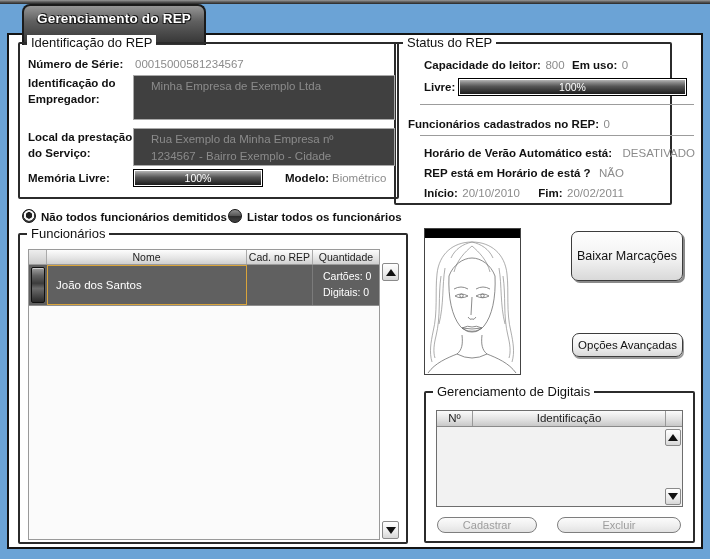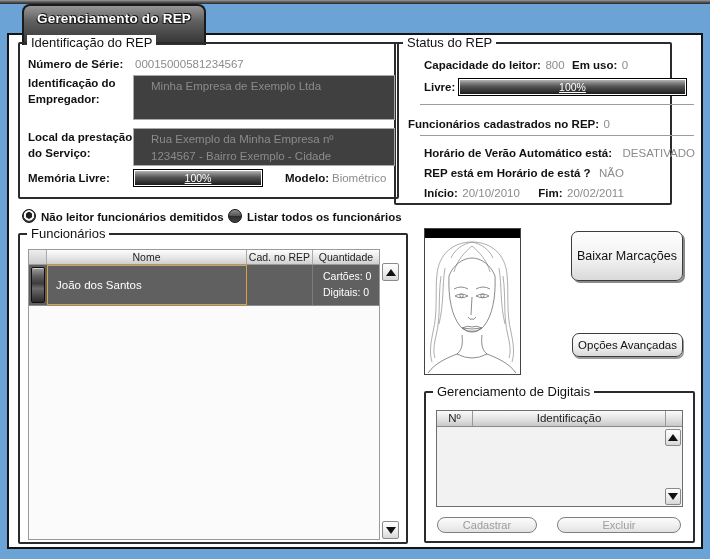--- a/index.html
+++ b/index.html
@@ -31,21 +31,21 @@
   .nowrap { white-space:nowrap; }
 
   
   .tbox { background:#404040; border:1px solid #a9a9a9; color:#8b8b8b; font-size:11.5px;
     padding:2px 17px; line-height:1.45; overflow:hidden; }
 
   
   .pbar { border:1px solid #000; background:#fff; padding:1px; }
   .pbar .fill { width:100%; height:100%; color:#fff; font-size:10.5px; text-align:center;
     background:linear-gradient(180deg,#b5b5b5 0%,#8a8a8a 18%,#565656 45%,#1c1c1c 100%);
-    display:flex; align-items:center; justify-content:center;text-decoration:underline; }
+    display:flex; align-items:center; justify-content:center; }
 
   
   .radio { width:14px; height:14px; border-radius:50%; border:1px solid #111; display:inline-block; }
   .radio.sel { background:radial-gradient(circle at 50% 45%, #1e1e1e 0 3px, #f5f5f5 3.5px 5px, #3a3a3a 5.5px); }
   .radio.unsel { background:linear-gradient(180deg,#8f8f8f 0%,#555 48%,#2c2c2c 52%,#444 100%); }
 
   
   .ftable { position:absolute; left:28px; top:249px; width:352px; height:291px;
     border:1px solid #9a9a9a; background:#fbfbfb; z-index:4; }
   .fhead { display:flex; height:15px; border-bottom:1px solid #9a9a9a;
@@ -125,21 +125,21 @@
   <div class="abs tbox" style="left:133px; top:128px; width:262px; height:38px;">Rua Exemplo da Minha Empresa nº 1234567 - Bairro Exemplo - Cidade Exemplo - UF</div>
 
   <div class="abs lbl nowrap" style="left:28px; top:172px;">Memória Livre:</div>
   <div class="abs pbar" style="left:133px; top:169px; width:130px; height:18px;">
     <div class="fill">100%</div>
   </div>
   <div class="abs lbl nowrap" style="left:285px; top:172px;">Modelo:</div>
   <div class="abs val nowrap" style="left:332px; top:172px;">Biométrico</div>
 
   <span class="abs radio sel" style="left:22px; top:209px;"></span>
-  <div class="abs lbl nowrap" style="left:41px; top:211px;">Não leitor funcionários demitidos</div>
+  <div class="abs lbl nowrap" style="left:41px; top:211px;">Não todos funcionários demitidos</div>
   <span class="abs radio unsel" style="left:228px; top:209px;"></span>
   <div class="abs lbl nowrap" style="left:247px; top:211px;">Listar todos os funcionários</div>
 
   <div class="gbox" style="left:18px; top:233px; width:390px; height:311px;">
     <span class="legend">Funcionários</span>
   </div>
 
   <div class="ftable">
     <div class="fhead">
       <div class="fh-sel"></div>

